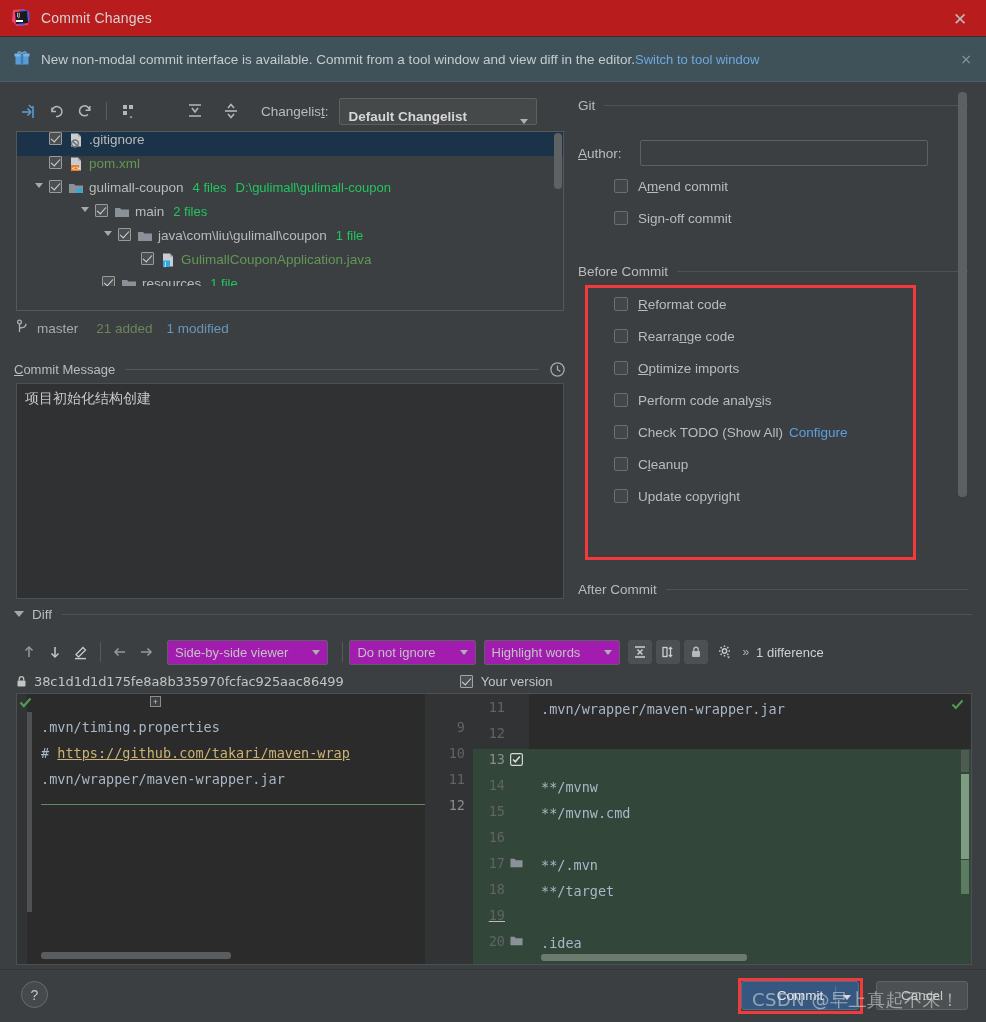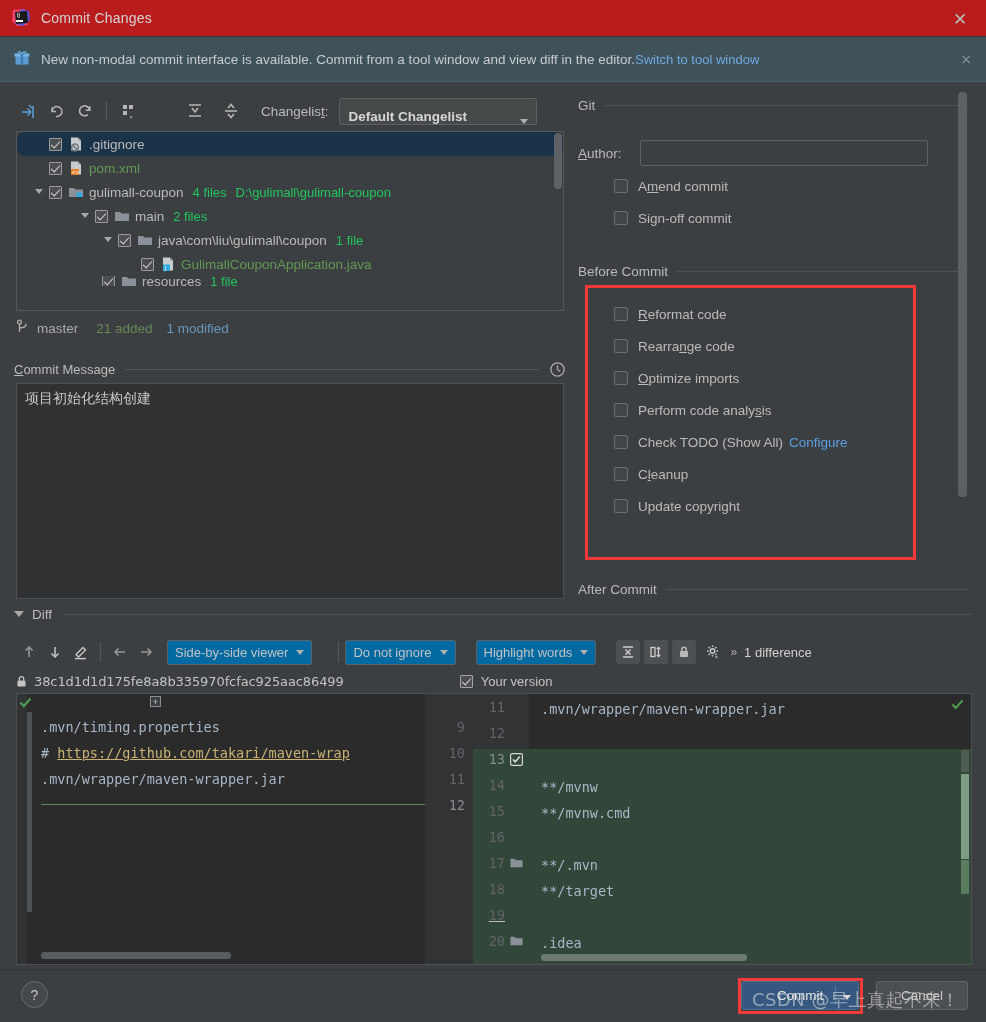--- a/index.html
+++ b/index.html
@@ -66,22 +66,22 @@
     border-left:4px solid transparent; border-right:4px solid transparent;
     border-top:5px solid #b0b0b0;
   }
 
   
   .tree {
     position:absolute; left:16px; top:131px; width:548px; height:180px;
     background:#3c3f41; border:1px solid #555759; overflow:hidden;
   }
   .tree-row {
-    height:24px; display:flex; align-items:center;
-    font-size:13.5px; white-space:nowrap; cursor:pointer;border-radius:8px;
+    height:24px; display:flex; 
+    font-size:13.5px; white-space:nowrap; cursor:pointer;
   }
   .tree-row.sel { background:#1b3348; }
   .twisty {
     width:13px; height:13px; flex:none; position:relative; cursor:pointer;
   }
   .twisty::after {
     content:''; position:absolute; left:2px; top:3px;
     border-left:4.5px solid transparent; border-right:4.5px solid transparent;
     border-top:5px solid #a9a9a9;
   }
@@ -179,23 +179,23 @@
   .diff-head .rule { flex:1; height:1px; background:#4f5254; margin-left:10px; }
 
   .diff-toolbar {
     position:absolute; left:16px; top:636px; width:956px; height:32px;
     display:flex; align-items:center;
   }
   .dt-ico { width:26px; height:24px; display:flex; align-items:center;
             justify-content:center; cursor:pointer; flex:none;}
   .dt-sep { width:1px; height:20px; background:#565a5c; margin:0 6px; flex:none;}
   .dcombo {
-    height:25px; background:#0369a1; border:1px solid #5e6163; border-radius:2px;
-    display:flex; align-items:center; padding:0 7px; margin-right:20px; cursor:pointer;
-    font-size:13px; color:#c2c2c2; white-space:nowrap; flex:none;
+    height:25px; background:#a21caf; border:1px solid #5e6163; border-radius:2px;
+    display:flex; align-items:center; padding:0 7px; margin-right:8px; cursor:pointer;
+    font-size:13px; color:#c2c2c2; white-space:nowrap; flex:none;gap:16px;
   }
   .dcombo .ar {
     margin-left:8px; border-left:4px solid transparent; border-right:4px solid transparent;
     border-top:5px solid #b0b0b0;
   }
   .sqbtn {
     width:24px; height:24px; background:#4c5052; border-radius:3px;
     display:flex; align-items:center; justify-content:center; margin-right:4px;
     cursor:pointer; flex:none;
   }
@@ -490,21 +490,21 @@
   <div class="ckrow">
     <span class="cb2"></span>
     <span class="tx">Si<u>g</u>n-off commit</span>
   </div>
 
   <div class="grp-head before-head">
     <span class="t">Before Commit</span>
     <span class="rule"></span>
   </div>
 
-  <div id="before-rows" style="margin-top:22px">
+  <div id="before-rows" style="margin-top:12px">
       <div class="ckrow">
         <span class="cb2"></span>
         <span class="tx"><u>R</u>eformat code</span>
       </div>
       <div class="ckrow">
         <span class="cb2"></span>
         <span class="tx">Rearra<u>n</u>ge code</span>
       </div>
       <div class="ckrow">
         <span class="cb2"></span>

